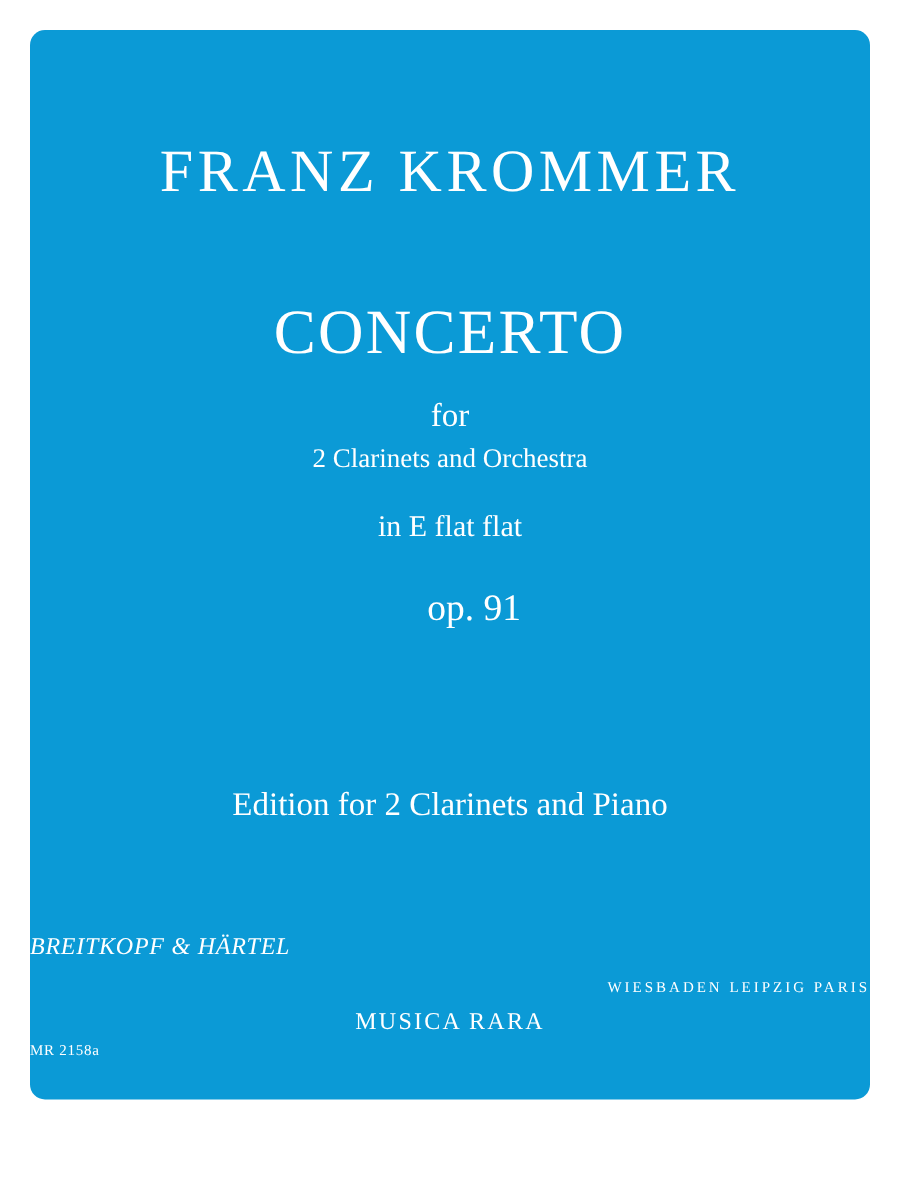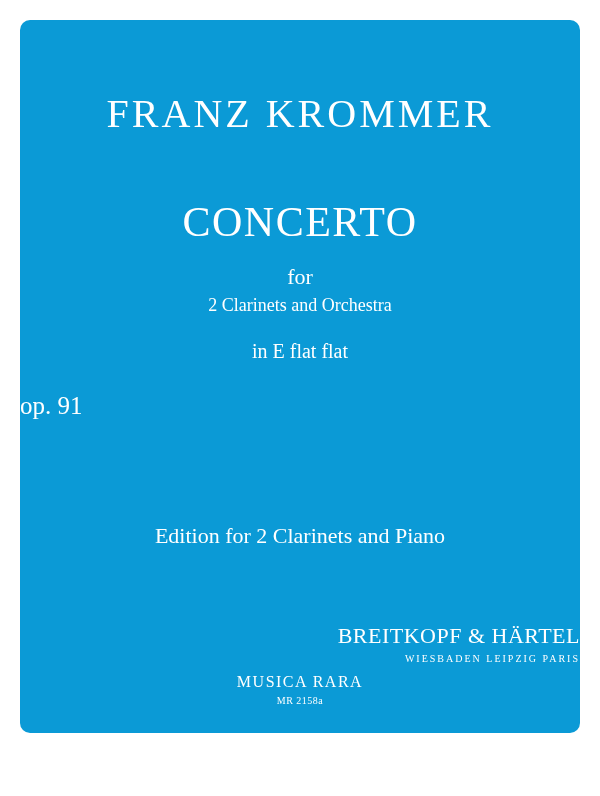--- a/index.html
+++ b/index.html
@@ -73,39 +73,41 @@
     left: 0;
     width: 100%;
     text-align: center;
     font-size: 20px;
   }
   .opus {
     position: absolute;
     top: 372px;
     left: 0;
     width: 100%;
-    text-align: left;
+    text-align: center;
     font-size: 25px;
+    padding-left: 16px;
   }
   .edition {
     position: absolute;
     top: 503px;
     left: 0;
     width: 100%;
     text-align: center;
     font-size: 22px;
   }
   .publisher {
     position: absolute;
     top: 603px;
     left: 0;
     width: 100%;
-    text-align: right;
-    font-size: 22px;
+    text-align: left;
+    font-size: 16px;
     letter-spacing: 0.5px;
+    font-style: italic;
   }
   .cities {
     position: absolute;
     top: 633px;
     left: 0;
     width: 100%;
     text-align: right;
     font-size: 10px;
     letter-spacing: 2px;
   }
@@ -116,21 +118,21 @@
     width: 100%;
     text-align: center;
     font-size: 16px;
     letter-spacing: 1.5px;
   }
   .plate {
     position: absolute;
     top: 675px;
     left: 0;
     width: 100%;
-    text-align: center;
+    text-align: left;
     font-size: 10px;
     letter-spacing: 0.5px;
   }
 </style>
 </head>
 <body>
 
 <div class="page">
   <div class="cover">
     <div class="composer">FRANZ KROMMER</div>

